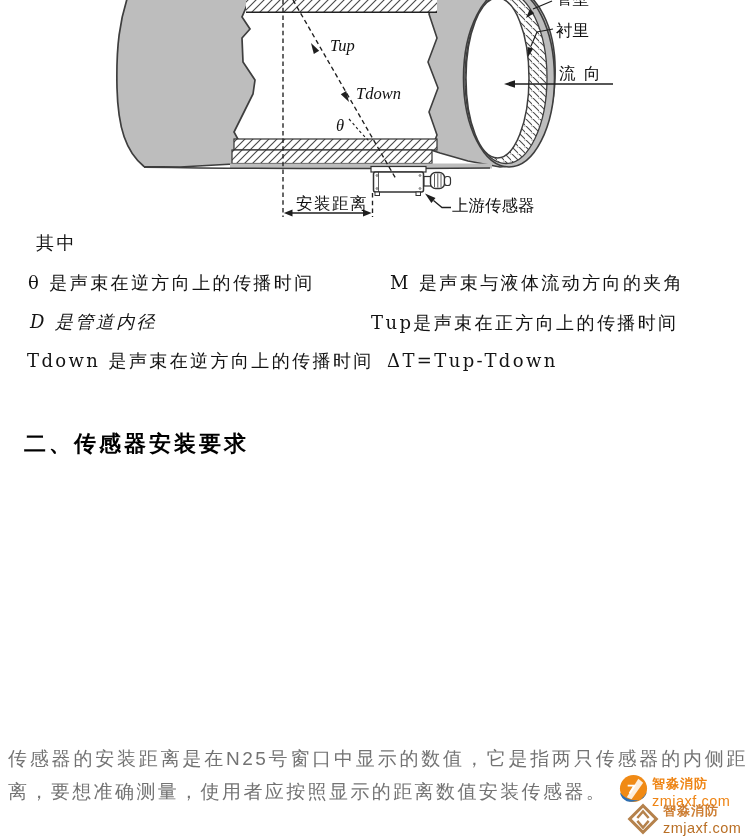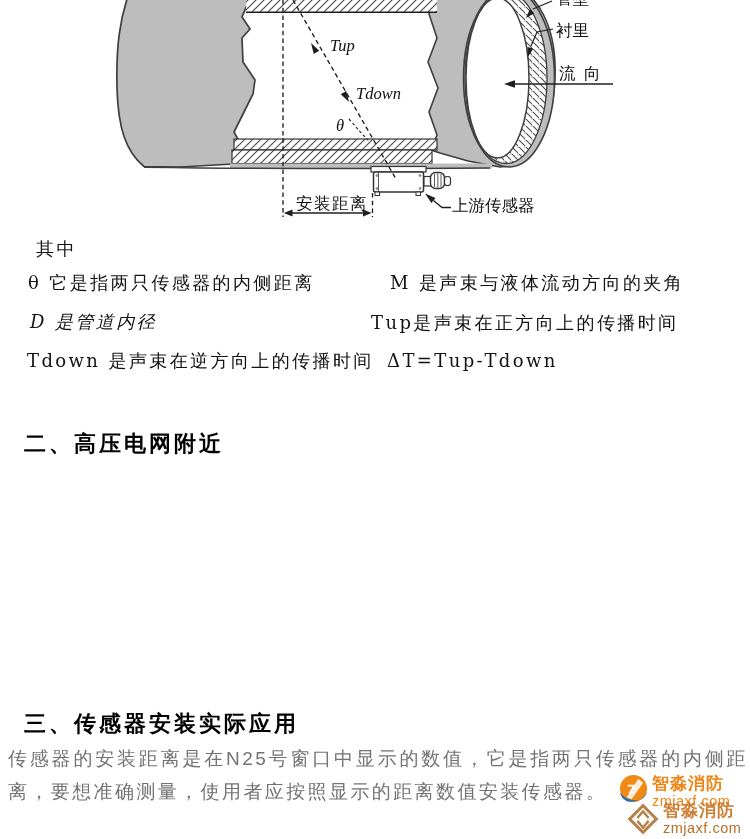--- a/index.html
+++ b/index.html
@@ -13,21 +13,21 @@
   .h2x{position:absolute;font-size:22px;font-weight:700;letter-spacing:3px;color:#000;white-space:nowrap;}
   .bullets{position:absolute;left:17px;top:478px;width:731px;font-size:19px;font-weight:500;
            line-height:29.5px;letter-spacing:0.4px;color:#232323;}
   .bullets div{margin:0;}
   .para{position:absolute;left:8px;top:743px;width:740px;font-size:19px;font-weight:500;
         line-height:32.5px;letter-spacing:2.4px;color:#737373;text-align:justify;}
   .wm{position:absolute;display:flex;align-items:flex-start;white-space:nowrap;}
   .wm1{left:618px;top:774px;}
   .wm2{left:626px;top:801px;}
   .wm-logo{flex:0 0 auto;margin-right:3px;}
-  .wm-brand{font-size:17px;font-weight:700;letter-spacing:1px;line-height:19px;}
+  .wm-brand{font-size:13px;font-weight:700;letter-spacing:1px;line-height:19px;}
   .wm-site{font-size:14.5px;font-weight:400;letter-spacing:0.5px;line-height:16px;}
   .wm1 .wm-brand,.wm1 .wm-site{color:#ee8414;}
   .wm2 .wm-brand{color:#cd7e33;}
   .wm2 .wm-site{color:#b96f25;}
 </style>
 </head>
 <body>
 
 <div id="page">
 
@@ -134,34 +134,33 @@
     <text class="ilab" x="336" y="131">θ</text>
     <text class="dlab" x="296" y="209" letter-spacing="1.5">安装距离</text>
     <text class="dlab" x="452" y="211">上游传感器</text>
     <text class="dlab" x="556" y="36">衬里</text>
     <text class="dlab" x="559" y="79" letter-spacing="2">流 向</text>
     <text class="dlab" x="556" y="4">管壁</text>
   </svg>
 
   
   <div>
-    <div class="serifline" style="left:36px;top:237px;">其中</div>
-    <div class="serifline" style="left:28px;top:271px;">θ 它是指两只传感器的内侧距离</div>
+    <div class="serifline" style="left:36px;top:231px;">其中</div>
+    <div class="serifline" style="left:28px;top:271px;">θ 是声束在逆方向上的传播时间</div>
     <div class="serifline" style="left:390px;top:271px;">M 是声束与液体流动方向的夹角</div>
     <div class="serifline" style="left:30px;top:310px;font-style:italic;">D 是管道内径</div>
     <div class="serifline" style="left:371px;top:311px;">Tup是声束在正方向上的传播时间</div>
     <div class="serifline" style="left:27px;top:349px;">Tdown 是声束在逆方向上的传播时间</div>
     <div class="serifline" style="left:387px;top:350px;">ΔT=Tup-Tdown</div>
   </div>
 
   
-  <div class="h2x" style="left:24px;top:429px;">二、高压电网附近</div>
+  <div class="h2x" style="left:24px;top:429px;">二、传感器安装要求</div>
 
   
-  <div class="h2x" style="left:24px;top:709px;">三、传感器安装实际应用</div>
   <div class="para">传感器的安装距离是在N25号窗口中显示的数值，它是指两只传感器的内侧距离，要想准确测量，使用者应按照显示的距离数值安装传感器。</div>
 
   
   <div class="wm wm1">
     <svg class="wm-logo" width="31" height="31" viewBox="0 0 32 32">
       <circle cx="16" cy="15" r="14" fill="#f08a15"></circle>
       <path d="M9,24 L21,5 L26,9 L14,26 Z" fill="#ffffff" opacity="0.85"></path>
       <path d="M2,19 Q9,28 20,27 Q28,26 30,18 Q24,31 9,28 Q3,25 2,19 Z" fill="#2b6fb3"></path>
       <path d="M10,12 L17,12 L12,20" fill="none" stroke="#ffffff" stroke-width="2"></path>
     </svg>

